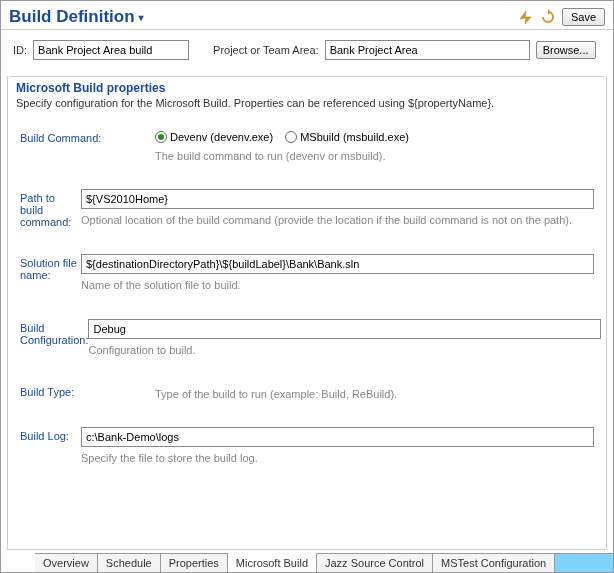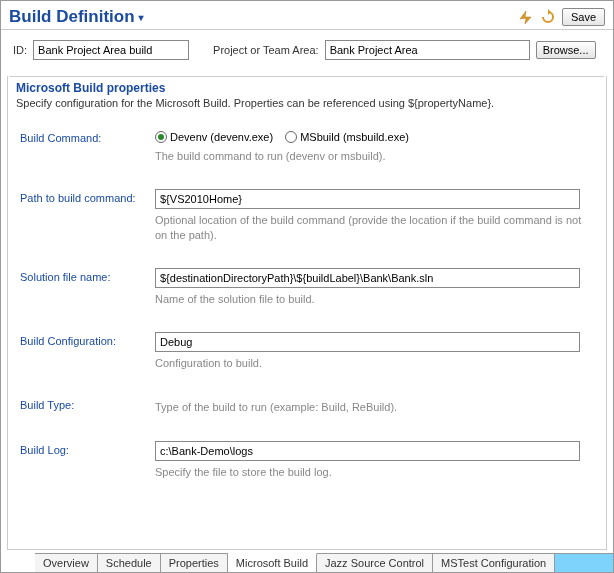--- a/index.html
+++ b/index.html
@@ -99,21 +99,21 @@
     margin-bottom: 26px;
     align-items: flex-start;
   }
   .form-label {
     width: 135px;
     color: #1a4ba0;
     font-size: 11px;
     padding-top: 3px;
   }
   .form-content { flex: 1; }
-  .wide-input { width: 425px; }
+  .wide-input { width: 513px; }
   .help-text {
     color: #888;
     font-size: 11px;
     margin-top: 4px;
     line-height: 1.3;
   }
   .radio-row {
     display: flex;
     gap: 12px;
     align-items: center;

